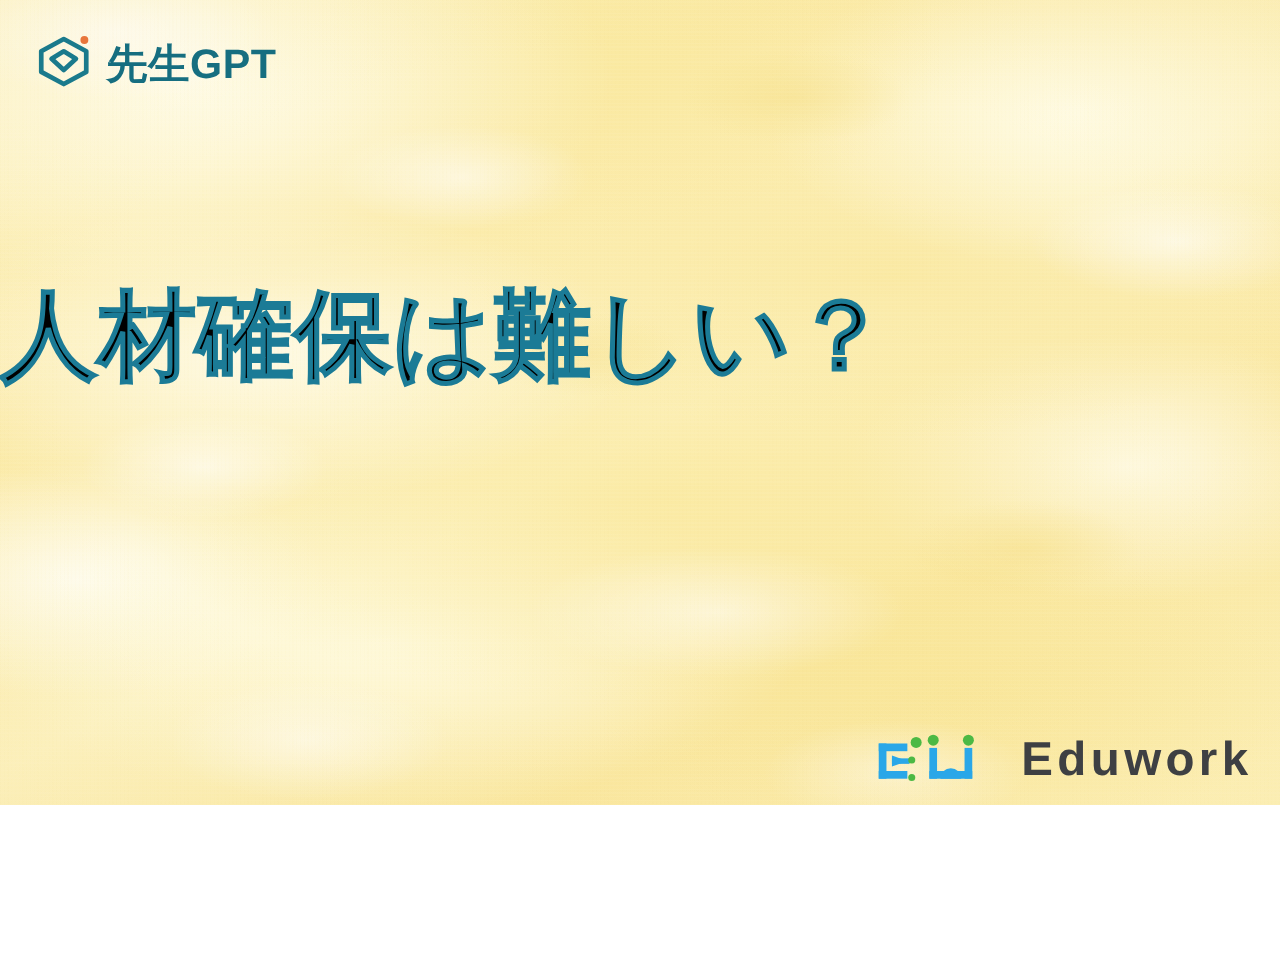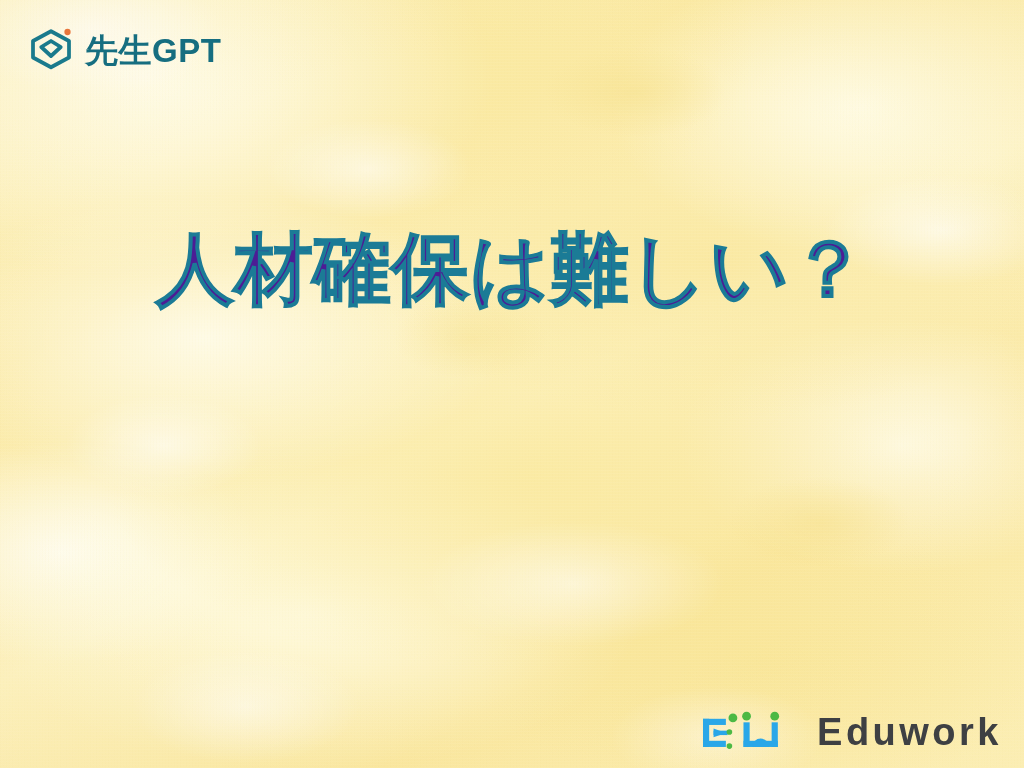--- a/index.html
+++ b/index.html
@@ -8,21 +8,21 @@
     background: #ffffff;
   }
   body {
     font-family: "Liberation Sans", sans-serif;
   }
 
   
   #slide {
     position: relative;
     width: 1024px;
-    height: 768px;
+    height: 644px;
     overflow: hidden;
     background-color: #fbeeae;
   }
 
   
   .bg-layer {
     position: absolute;
     inset: 0;
     pointer-events: none;
   }
@@ -85,22 +85,22 @@
     white-space: nowrap;
   }
 
   
   #headline {
     position: absolute;
     left: 0;
     right: 0;
     top: 226px;
     z-index: 4;
-    text-align: center;
-    color: #4c1d95;
+    text-align: left;
+    color: #000000;
     font-family: "DejaVu Sans", "Liberation Sans", sans-serif;
     font-weight: 700;
     font-size: 78px;
     line-height: 1.12;
     letter-spacing: 0.5px;
     -webkit-text-stroke: 1.6px #1b7b96;
   }
   #headline .line {
     display: block;
     white-space: nowrap;

